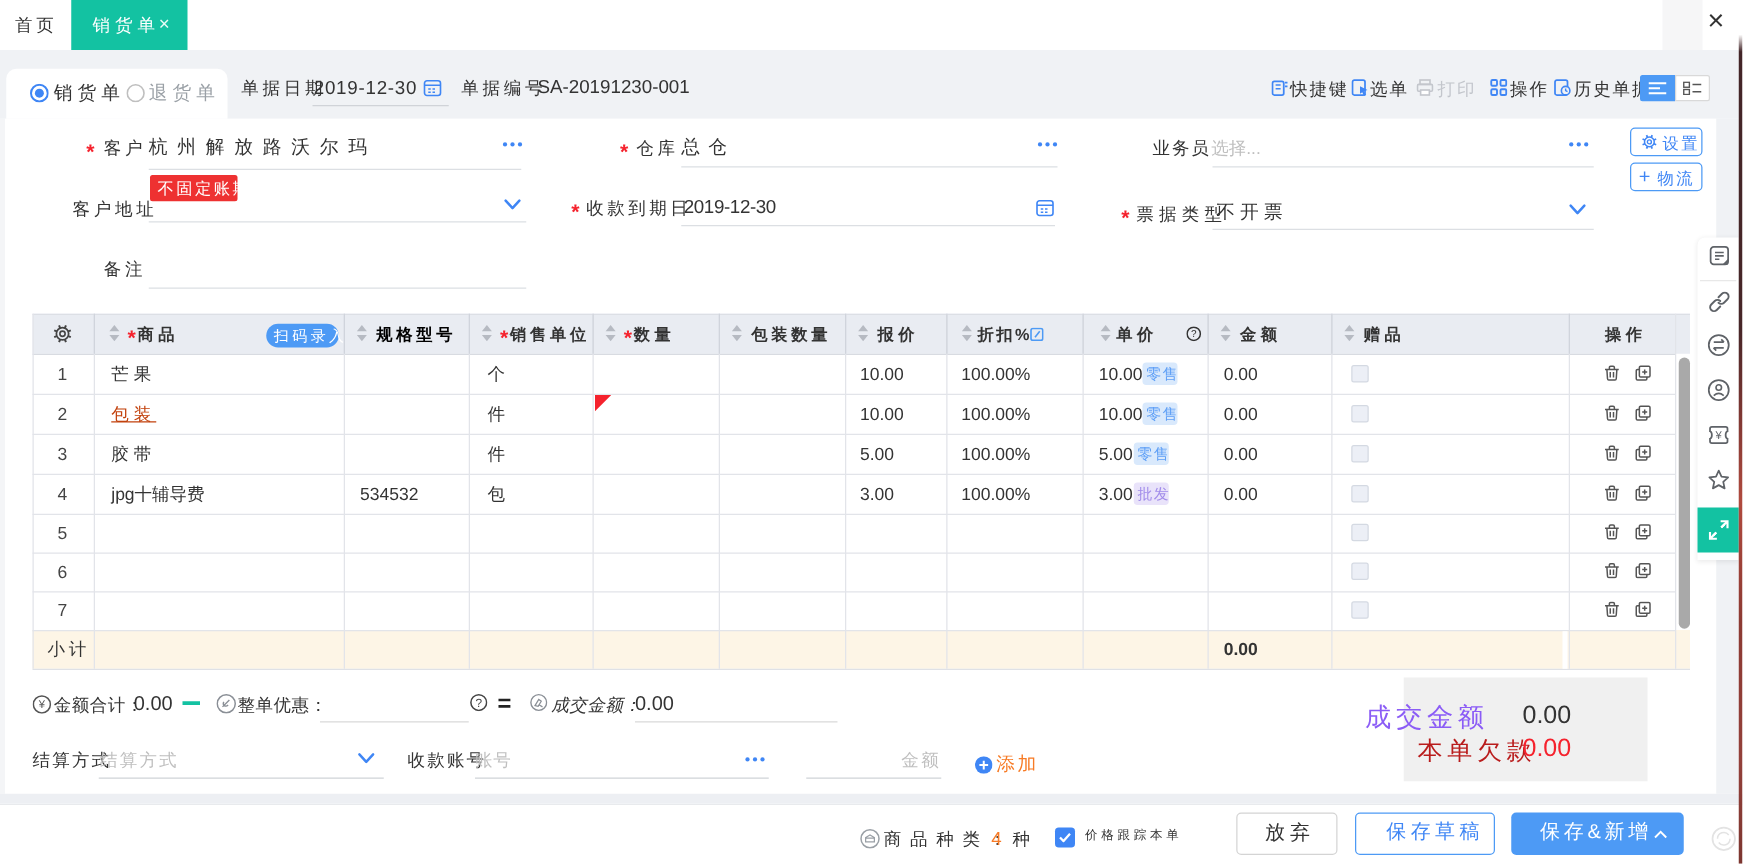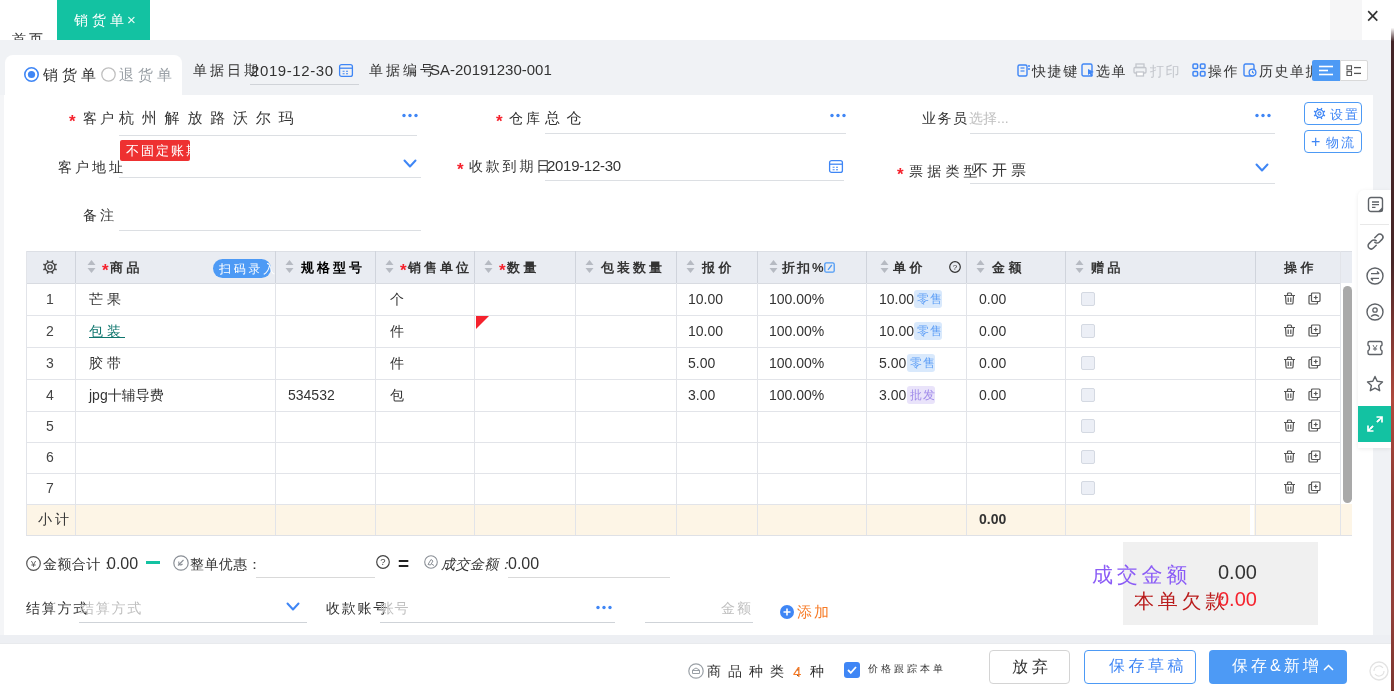--- a/index.html
+++ b/index.html
@@ -1,20 +1,20 @@
 <!DOCTYPE html>
 <html><head><meta charset="utf-8">
 <style>
 html,body{margin:0;padding:0;width:1394px;height:691px;font-family:"Liberation Sans",sans-serif;overflow:hidden;background:#fff;}
 div{box-sizing:content-box;}
 </style></head>
 <body>
 <div style="position:absolute;left:0;top:0;width:1394px;height:691px;background:#fff;overflow:hidden">
 <div style="position:absolute;left:57px;top:0px;width:93px;height:40px;background:#13c2a2;"></div>
-<div style="position:absolute;left:12px;top:13px;font-size:14px;color:#333;white-space:nowrap;line-height:1;letter-spacing:3px;margin-top:19px;">首页</div>
+<div style="position:absolute;left:12px;top:13px;font-size:14px;color:#333;white-space:nowrap;line-height:1;letter-spacing:3px;">首页</div>
 <div style="position:absolute;left:74px;top:13px;font-size:14px;color:#fff;white-space:nowrap;line-height:1;letter-spacing:4px;">销货单</div>
 <div style="position:absolute;left:127px;top:12px;font-size:15px;color:#eafcf7;white-space:nowrap;line-height:1;">×</div>
 <div style="position:absolute;left:1330px;top:0px;width:32px;height:40px;background:#f6f6f7;"></div>
 <div style="position:absolute;left:1366px;top:5px;font-size:23px;color:#333;white-space:nowrap;line-height:1;">×</div>
 <div style="position:absolute;left:0px;top:40px;width:1391px;height:55px;background:#f0f2f5;"></div>
 <div style="position:absolute;left:0px;top:95px;width:4px;height:540px;background:#f4f5f7;"></div>
 <div style="position:absolute;left:4px;top:95px;width:1369px;height:540px;background:#fff;"></div>
 <div style="position:absolute;left:1373px;top:95px;width:18px;height:540px;background:#f0f2f5;"></div>
 <div style="position:absolute;left:5px;top:55px;width:177px;height:40px;background:#fff;border-radius:8px 8px 0 0;"></div>
 <svg style="position:absolute;left:24px;top:67px;" width="15" height="15" viewBox="0 0 15 15">
@@ -264,21 +264,21 @@
 <div style="position:absolute;left:1091px;top:261px;font-size:13px;color:#333;white-space:nowrap;line-height:1;letter-spacing:3.5px;font-weight:700;">赠品</div>
 <div style="position:absolute;left:1284px;top:261px;font-size:13px;color:#333;white-space:nowrap;line-height:1;letter-spacing:3.5px;font-weight:700;">操作</div>
 <div style="position:absolute;left:46px;top:292px;font-size:14px;color:#444;white-space:nowrap;line-height:1;">1</div>
 <div style="position:absolute;left:46px;top:324px;font-size:14px;color:#444;white-space:nowrap;line-height:1;">2</div>
 <div style="position:absolute;left:46px;top:356px;font-size:14px;color:#444;white-space:nowrap;line-height:1;">3</div>
 <div style="position:absolute;left:46px;top:388px;font-size:14px;color:#444;white-space:nowrap;line-height:1;">4</div>
 <div style="position:absolute;left:46px;top:419px;font-size:14px;color:#444;white-space:nowrap;line-height:1;">5</div>
 <div style="position:absolute;left:46px;top:450px;font-size:14px;color:#444;white-space:nowrap;line-height:1;">6</div>
 <div style="position:absolute;left:46px;top:481px;font-size:14px;color:#444;white-space:nowrap;line-height:1;">7</div>
 <div style="position:absolute;left:89px;top:292px;font-size:14px;color:#333;white-space:nowrap;line-height:1;letter-spacing:4px;">芒果</div>
-<div style="position:absolute;left:89px;top:324px;font-size:14px;color:#0f766e;white-space:nowrap;line-height:1;letter-spacing:4px;text-decoration:underline;">包装</div>
+<div style="position:absolute;left:89px;top:324px;font-size:14px;color:#c2410c;white-space:nowrap;line-height:1;letter-spacing:4px;text-decoration:underline;">包装</div>
 <div style="position:absolute;left:89px;top:356px;font-size:14px;color:#333;white-space:nowrap;line-height:1;letter-spacing:4px;">胶带</div>
 <div style="position:absolute;left:89px;top:388px;font-size:14px;color:#333;white-space:nowrap;line-height:1;letter-spacing:0px;">jpg十辅导费</div>
 <div style="position:absolute;left:288px;top:388px;font-size:14px;color:#333;white-space:nowrap;line-height:1;">534532</div>
 <div style="position:absolute;left:390px;top:292px;font-size:14px;color:#333;white-space:nowrap;line-height:1;">个</div>
 <div style="position:absolute;left:390px;top:324px;font-size:14px;color:#333;white-space:nowrap;line-height:1;">件</div>
 <div style="position:absolute;left:390px;top:356px;font-size:14px;color:#333;white-space:nowrap;line-height:1;">件</div>
 <div style="position:absolute;left:390px;top:388px;font-size:14px;color:#333;white-space:nowrap;line-height:1;">包</div>
 <svg style="position:absolute;left:476px;top:316px;" width="13" height="13" viewBox="0 0 13 13">
       <path d="M0 0 H13 L0 13 Z" fill="#f5222d"></path>
     </svg>

